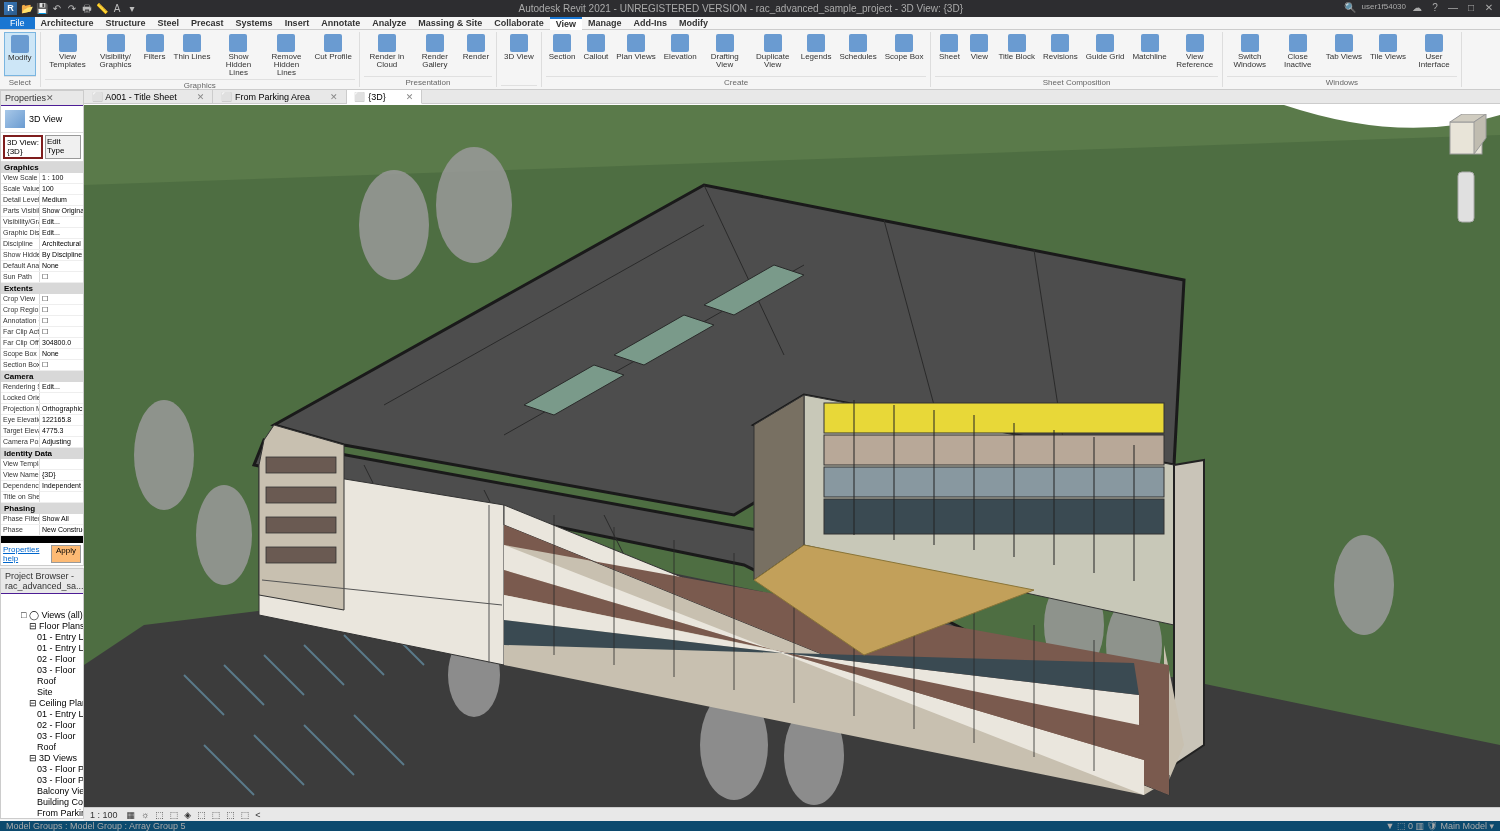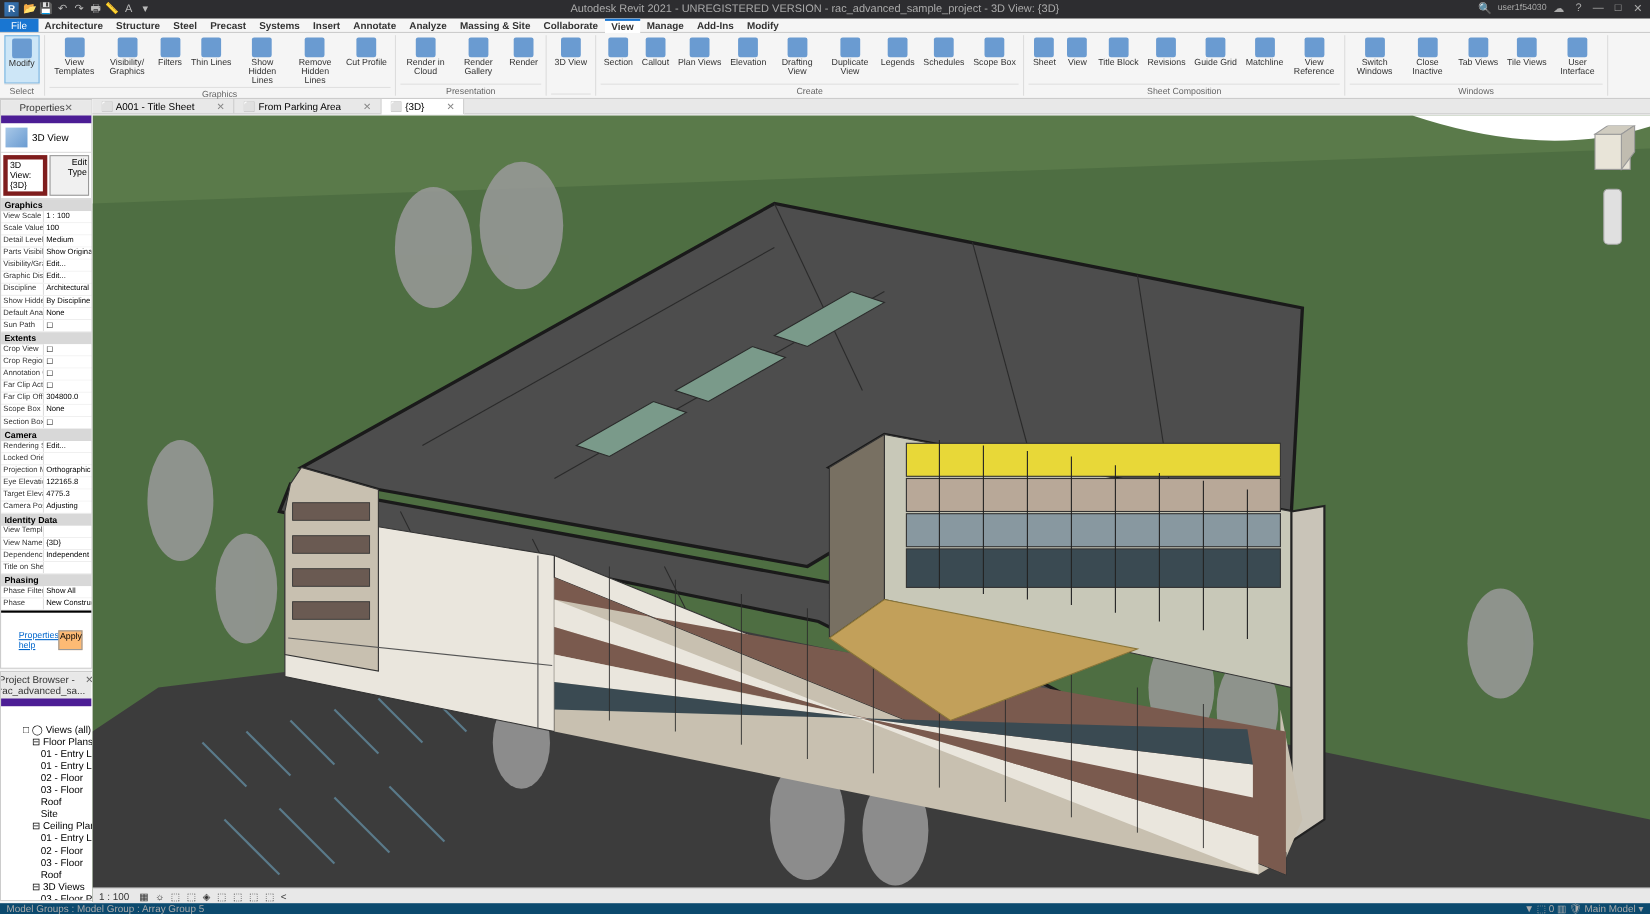--- a/index.html
+++ b/index.html
@@ -19,33 +19,33 @@
 .ribbon .grp{border-right:1px solid #ddd;padding:0 4px;display:flex;flex-direction:column;justify-content:space-between;min-width:40px}
 .ribbon .grp .btns{display:flex;gap:2px;flex:1}
 .ribbon .grp .btn{display:flex;flex-direction:column;align-items:center;justify-content:flex-start;padding:2px 3px;cursor:pointer;min-width:28px}
 .ribbon .grp .btn.sel{background:#cde6f7;border:1px solid #7ab5e0}
 .ribbon .grp .btn .ic{width:18px;height:18px;background:#6a9bd1;margin-bottom:1px;border-radius:2px}
 .ribbon .grp .btn .lb{font-size:8px;color:#333;text-align:center;line-height:8px;max-width:40px}
 .ribbon .grp .gname{font-size:8px;color:#666;text-align:center;border-top:1px solid #e0e0e0;padding-top:1px}
 .body{display:flex;height:731px}
 .left{width:84px;display:flex;flex-direction:column;background:#f5f5f5}
 .panel{border:1px solid #ccc;background:#fff;margin-bottom:2px}
-.panel .phead{background:#e8e8e8;padding:2px 4px;font-size:9px;color:#333;display:flex;justify-content:center;border-bottom:7px solid #4c1d95}
+.panel .phead{background:#e8e8e8;padding:2px 4px;font-size:9px;color:#333;display:flex;justify-content:flex-start;border-bottom:1px solid #4c1d95}
 .panel .phead .x{cursor:pointer;color:#666}
 .props .typebar{display:flex;align-items:center;padding:4px;gap:4px;border-bottom:1px solid #ddd}
 .props .typebar .cube{width:20px;height:18px;background:linear-gradient(135deg,#a8c8e8,#6a9bd1)}
 .props .typebar .tn{font-size:9px}
 .props .ddrow{display:flex;padding:2px;gap:2px;border-bottom:1px solid #ddd}
-.props .ddrow .sel{flex:1;border:4px solid #7f1d1d;background:#fff;padding:1px 2px;font-size:8px}
-.props .ddrow .et{width:36px;border:1px solid #999;background:#f0f0f0;text-align:right;font-size:8px;padding:1px}
+.props .ddrow .sel{flex:1;border:2px solid #7f1d1d;background:#fff;padding:1px 2px;font-size:8px}
+.props .ddrow .et{width:36px;border:1px solid #999;background:#f0f0f0;text-align:left;font-size:8px;padding:1px}
 .props .cat{background:#d8d8d8;padding:1px 3px;font-size:8px;font-weight:bold}
 .props .row{display:flex;border-bottom:1px solid #eee;height:11px}
 .props .row .k{width:38px;font-size:7px;padding:1px 2px;color:#333;overflow:hidden;white-space:nowrap}
 .props .row .v{flex:1;font-size:7px;padding:1px 2px;background:#fff;border-left:1px solid #ddd;overflow:hidden;white-space:nowrap}
-.props .helprow{display:flex;padding:16px;border-top:2px solid #000000}
+.props .helprow{display:flex;padding:2px;border-top:7px solid #000000}
 .props .helprow .h{flex:1;font-size:8px;color:#0066cc;text-decoration:underline}
 .props .helprow .ap{width:30px;font-size:8px;border:1px solid #999;background:#fdba74;text-align:center}
 .browser{flex:1;overflow:auto}
 .browser .tree{padding:16px;font-size:8px}
 .browser .tree .nd{padding:0 0 0 8px;line-height:11px;white-space:nowrap;cursor:pointer}
 .browser .tree .nd.l1{padding-left:4px}
 .browser .tree .nd.l2{padding-left:12px}
 .browser .tree .nd.l3{padding-left:20px}
 .browser .tree .nd.bold{font-weight:bold}
 .canvas{flex:1;position:relative;background:#fff;display:flex;flex-direction:column}

